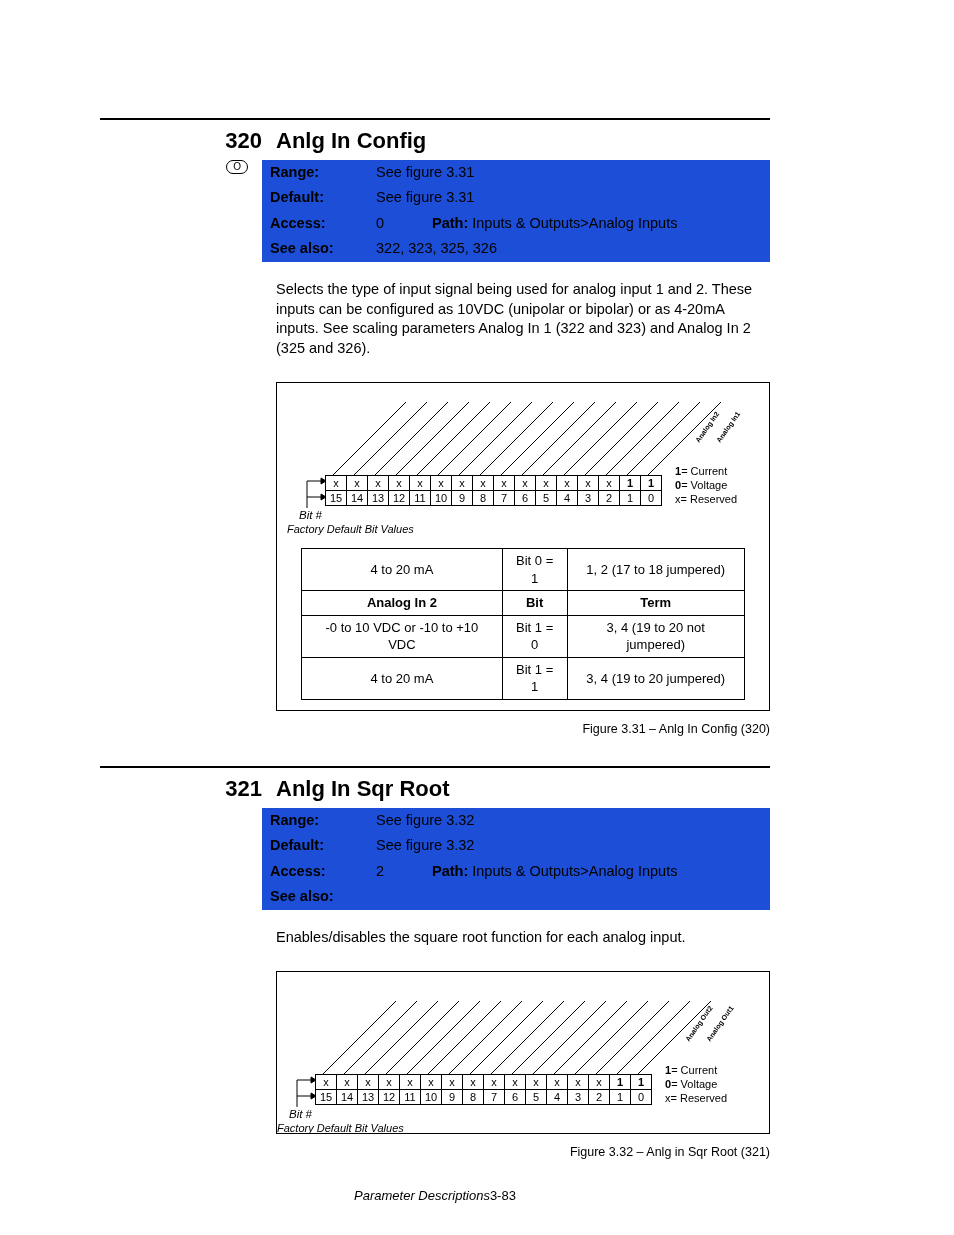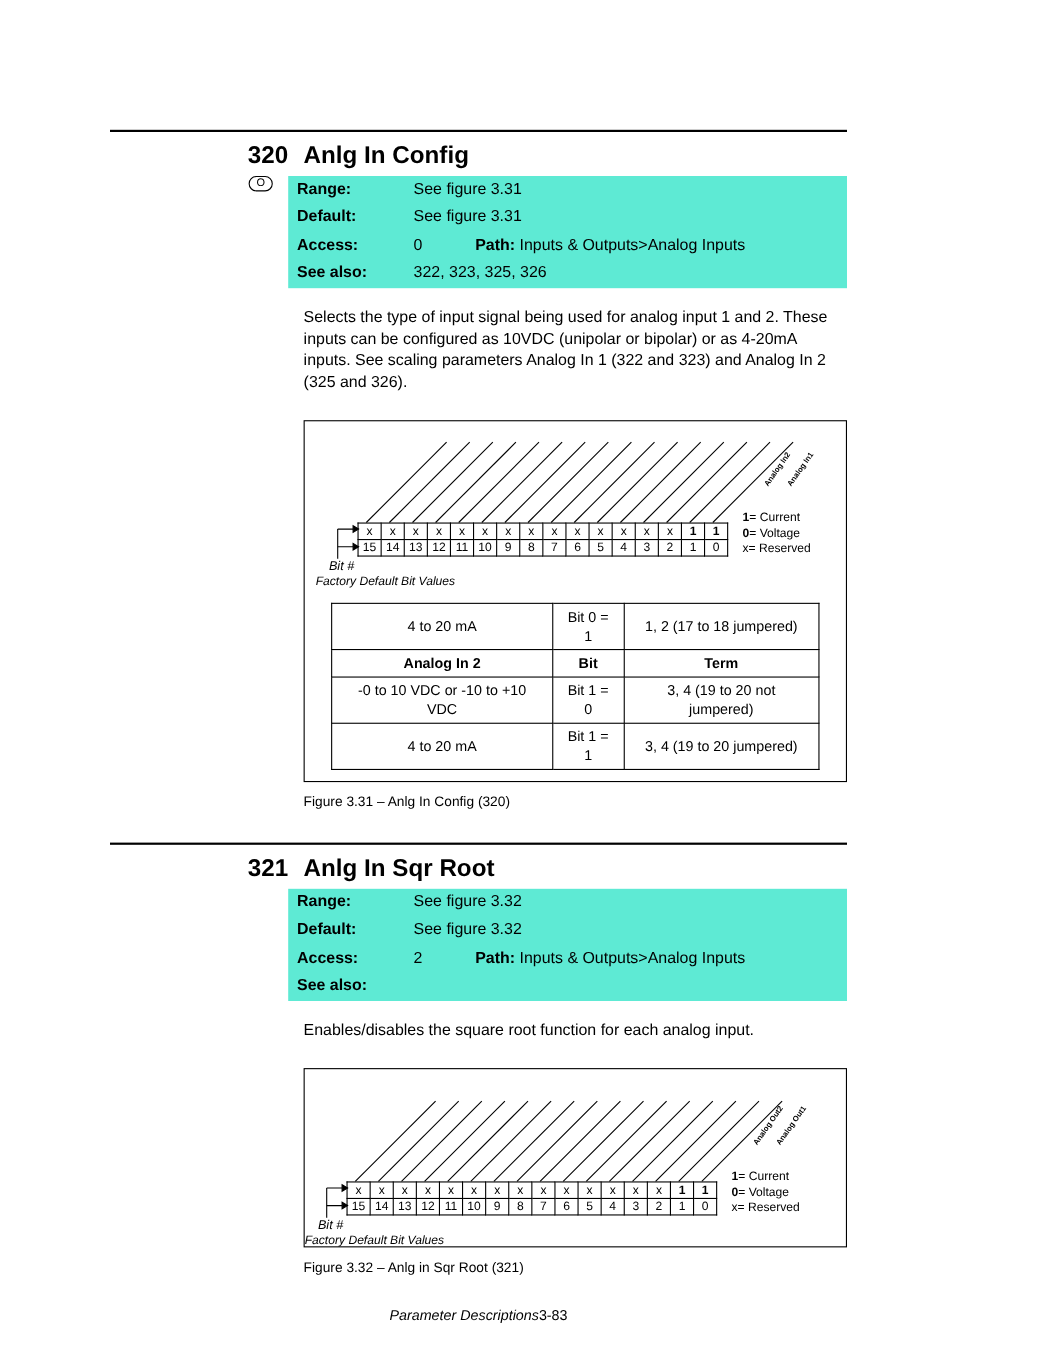--- a/index.html
+++ b/index.html
@@ -55,21 +55,21 @@
     height:12px;
     padding: 0 6px;
     vertical-align: top;
   }
   .info-block {
     display:flex;
     margin-top: 4px;
   }
   .info-table {
     flex:1;
-    background: #5eead4;
+    background: #1d4ed8;
     border-collapse: collapse;
     width: 100%;
   }
   .info-table td {
     padding: 3px 8px 3px 8px;
     vertical-align: top;
   }
   .info-table .lbl {
     font-weight: bold;
     width: 90px;
@@ -83,21 +83,21 @@
     margin-top: 18px;
     line-height: 1.35;
     font-size: 14.5px;
   }
   .fig-box {
     border: 1.5px solid #000;
     margin-top: 24px;
     padding: 12px 10px 10px 10px;
   }
   .fig-caption {
-    text-align:left;
+    text-align:right;
     font-size: 12.5px;
     margin-top:10px;
   }
 
   
   .bit-wrap {
     position: relative;
     margin: 0 auto;
     width: 480px;
     height: 135px;

